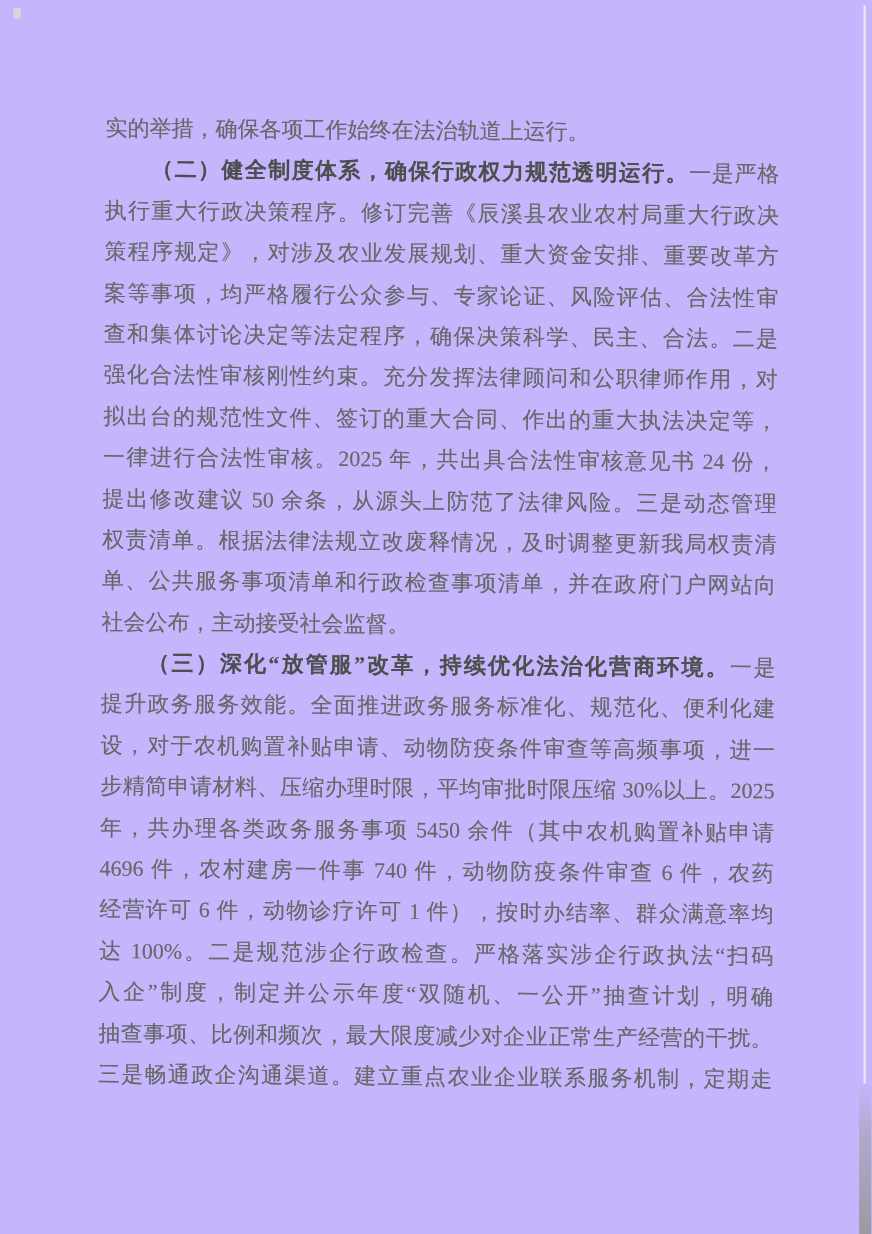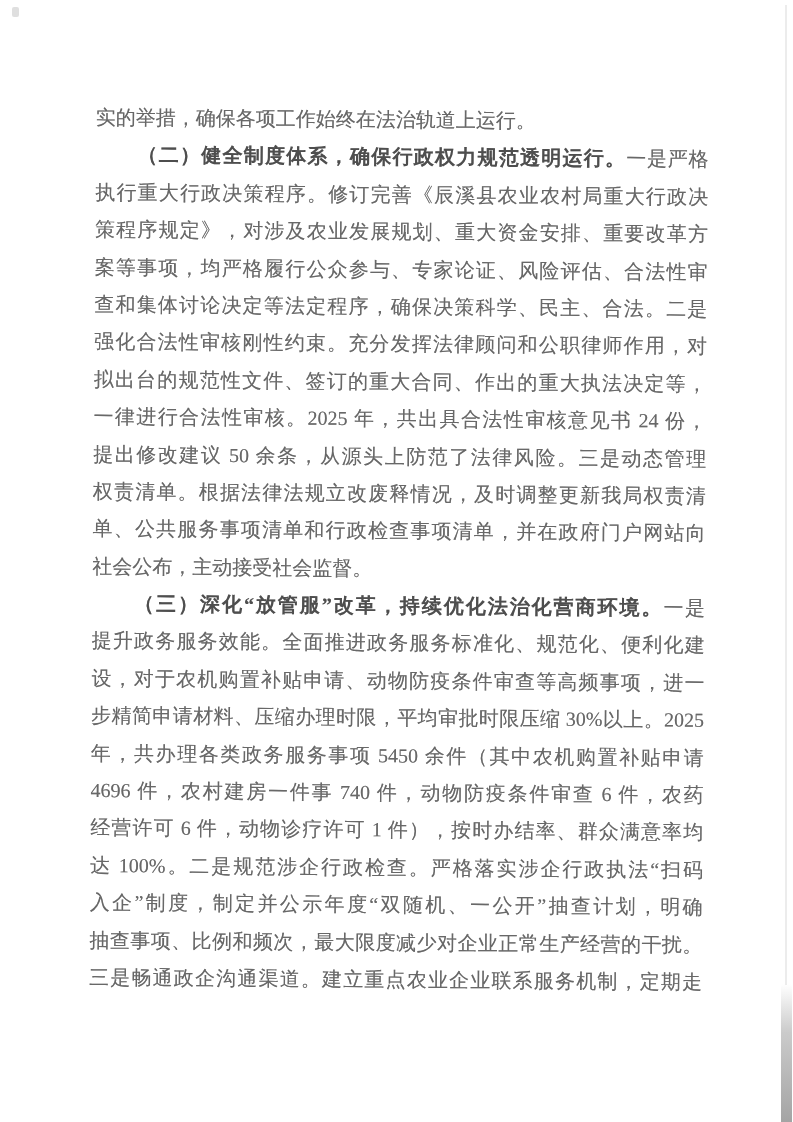--- a/index.html
+++ b/index.html
@@ -1,20 +1,20 @@
 <!DOCTYPE html>
 <html lang="zh"><head>
 <meta charset="utf-8">
 <style>
   html,body{margin:0;padding:0;background:#e9e9e9;}
   .page{
     position:relative;
     width:793px;height:1122px;
     margin:0 auto;
-    background:#ffffff;
+    background:#c4b5fd;
     overflow:hidden;
     font-family:"Liberation Serif","DejaVu Serif",serif;
   }
   .text-block{
     position:absolute;
     left:96px;top:99px;width:613px;
     transform:rotate(0.45deg);
     transform-origin:0 0;
     color:#686868;
     font-size:20px;

